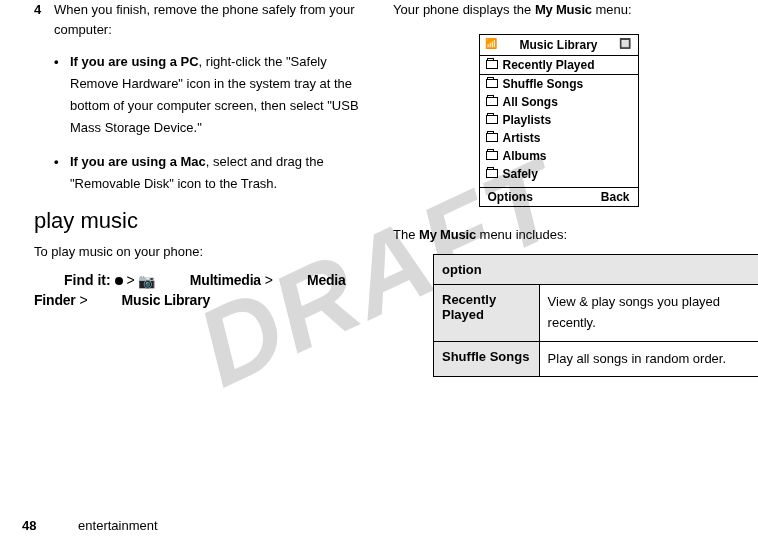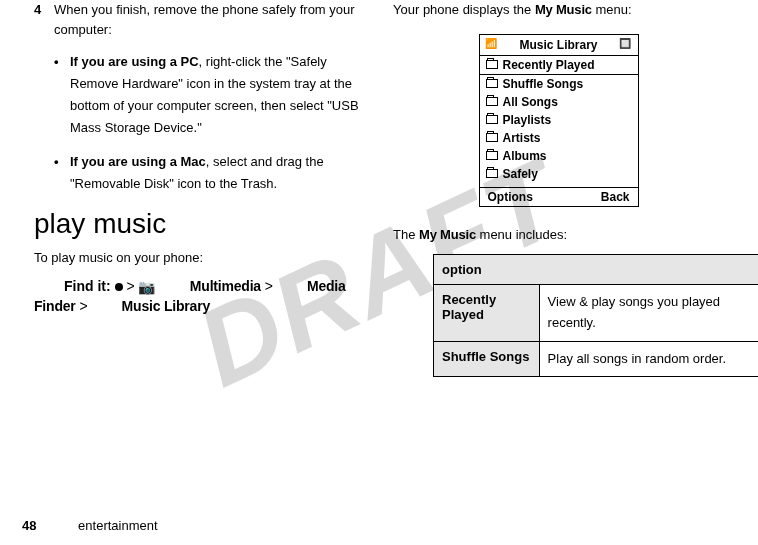--- a/index.html
+++ b/index.html
@@ -51,21 +51,21 @@
       margin-bottom: 12px;
       margin-left: 20px;
       line-height: 1.7;
     }
     .bullet-mark {
       width: 16px;
       flex-shrink: 0;
       font-weight: bold;
     }
     .heading {
-      font-size: 28px;
+      font-size: 22px;
       font-weight: normal;
       margin: 10px 0 8px 0;
     }
     .intro-line {
       margin-bottom: 10px;
       line-height: 1.5;
     }
     .find-it {
       font-size: 14px;
       line-height: 1.4;

